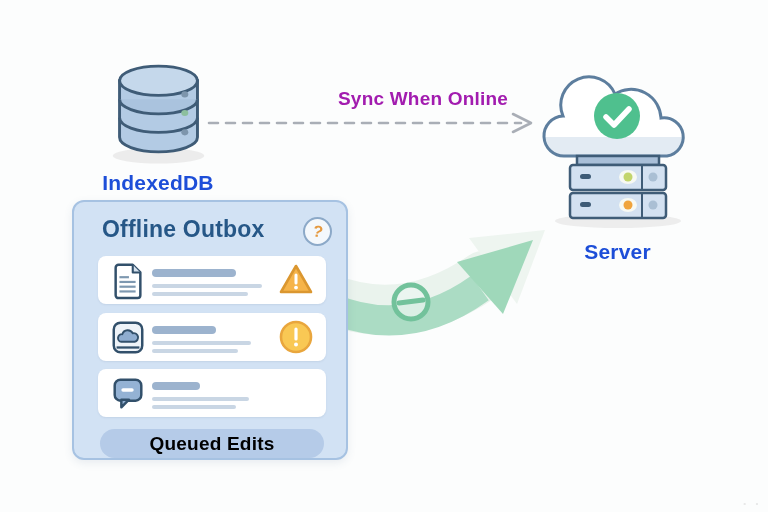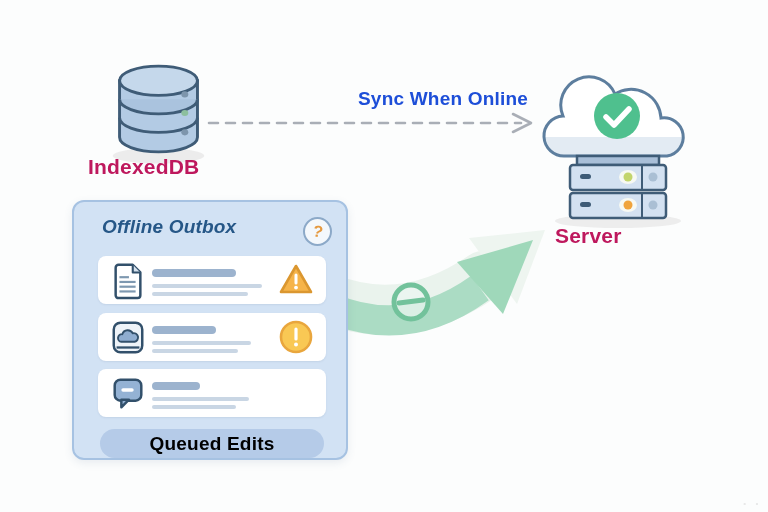--- a/index.html
+++ b/index.html
@@ -1,41 +1,41 @@
 <!DOCTYPE html>
 <html><head>
 <meta charset="utf-8">
 <style>
   * { margin:0; padding:0; box-sizing:border-box; }
   html,body { width:768px; height:512px; }
   body { font-family:"Liberation Sans", sans-serif; background:#ffffff; }
   .canvas { position:relative; width:768px; height:512px; background:#fcfdfd; overflow:hidden; }
 
   
-  .node-label { position:absolute; font-weight:700; color:#be185d; font-size:21px; text-align:left; letter-spacing:.2px; }
+  .node-label { position:absolute; font-weight:700; color:#1d4ed8; font-size:21px; text-align:center; letter-spacing:.2px;margin-top:16px; }
   #indexeddb-label { left:88px; top:155px; width:140px; }
   #server-label { left:555px; top:224px; width:125px; }
 
   
   #db-icon { position:absolute; left:103px; top:50px; width:112px; height:118px; }
   #server-icon { position:absolute; left:540px; top:60px; width:156px; height:168px; }
 
   
   #sync-arrow { position:absolute; left:205px; top:106px; width:340px; height:34px; }
-  #sync-label { position:absolute; left:318px; top:88px; width:210px; text-align:right;
-                font-size:19px; font-weight:700; color:#1d4ed8; letter-spacing:.2px; }
+  #sync-label { position:absolute; left:318px; top:88px; width:210px; text-align:center;
+                font-size:19px; font-weight:700; color:#a21caf; letter-spacing:.2px; }
 
   
   #upload-arrow { position:absolute; left:335px; top:226px; width:218px; height:164px; z-index:1; }
 
   
   #outbox-panel { position:absolute; left:72px; top:200px; width:276px; height:260px;
                   background:#d2e2f4; border:2px solid #a6c2e2; border-radius:12px;
                   box-shadow:0 3px 8px rgba(60,90,130,.10); z-index:2; }
-  #outbox-title { position:absolute; left:28px; top:14px; font-size:19px; font-weight:800; color:#265787; letter-spacing:.2px;font-style:italic; }
+  #outbox-title { position:absolute; left:28px; top:14px; font-size:23px; font-weight:800; color:#265787; letter-spacing:.2px; }
   #outbox-help { position:absolute; right:14px; top:15px; width:29px; height:29px; border-radius:50%;
                  background:#f4f8fc; border:2px solid #8ca9c8; display:flex; align-items:center; justify-content:center; }
   #outbox-help span { color:#e5993f; font-weight:800; font-size:16px; transform:rotate(12deg); }
 
   .queue-card { position:absolute; left:24px; width:228px; height:48px; background:#ffffff;
                 border-radius:8px; box-shadow:0 1px 2px rgba(60,90,130,.10); }
   #card-1 { top:54px; } #card-2 { top:111px; } #card-3 { top:167px; }
   .card-icon { position:absolute; left:12px; top:6px; width:36px; height:38px; }
   .card-status { position:absolute; left:180px; top:6px; width:36px; height:36px; }
 

